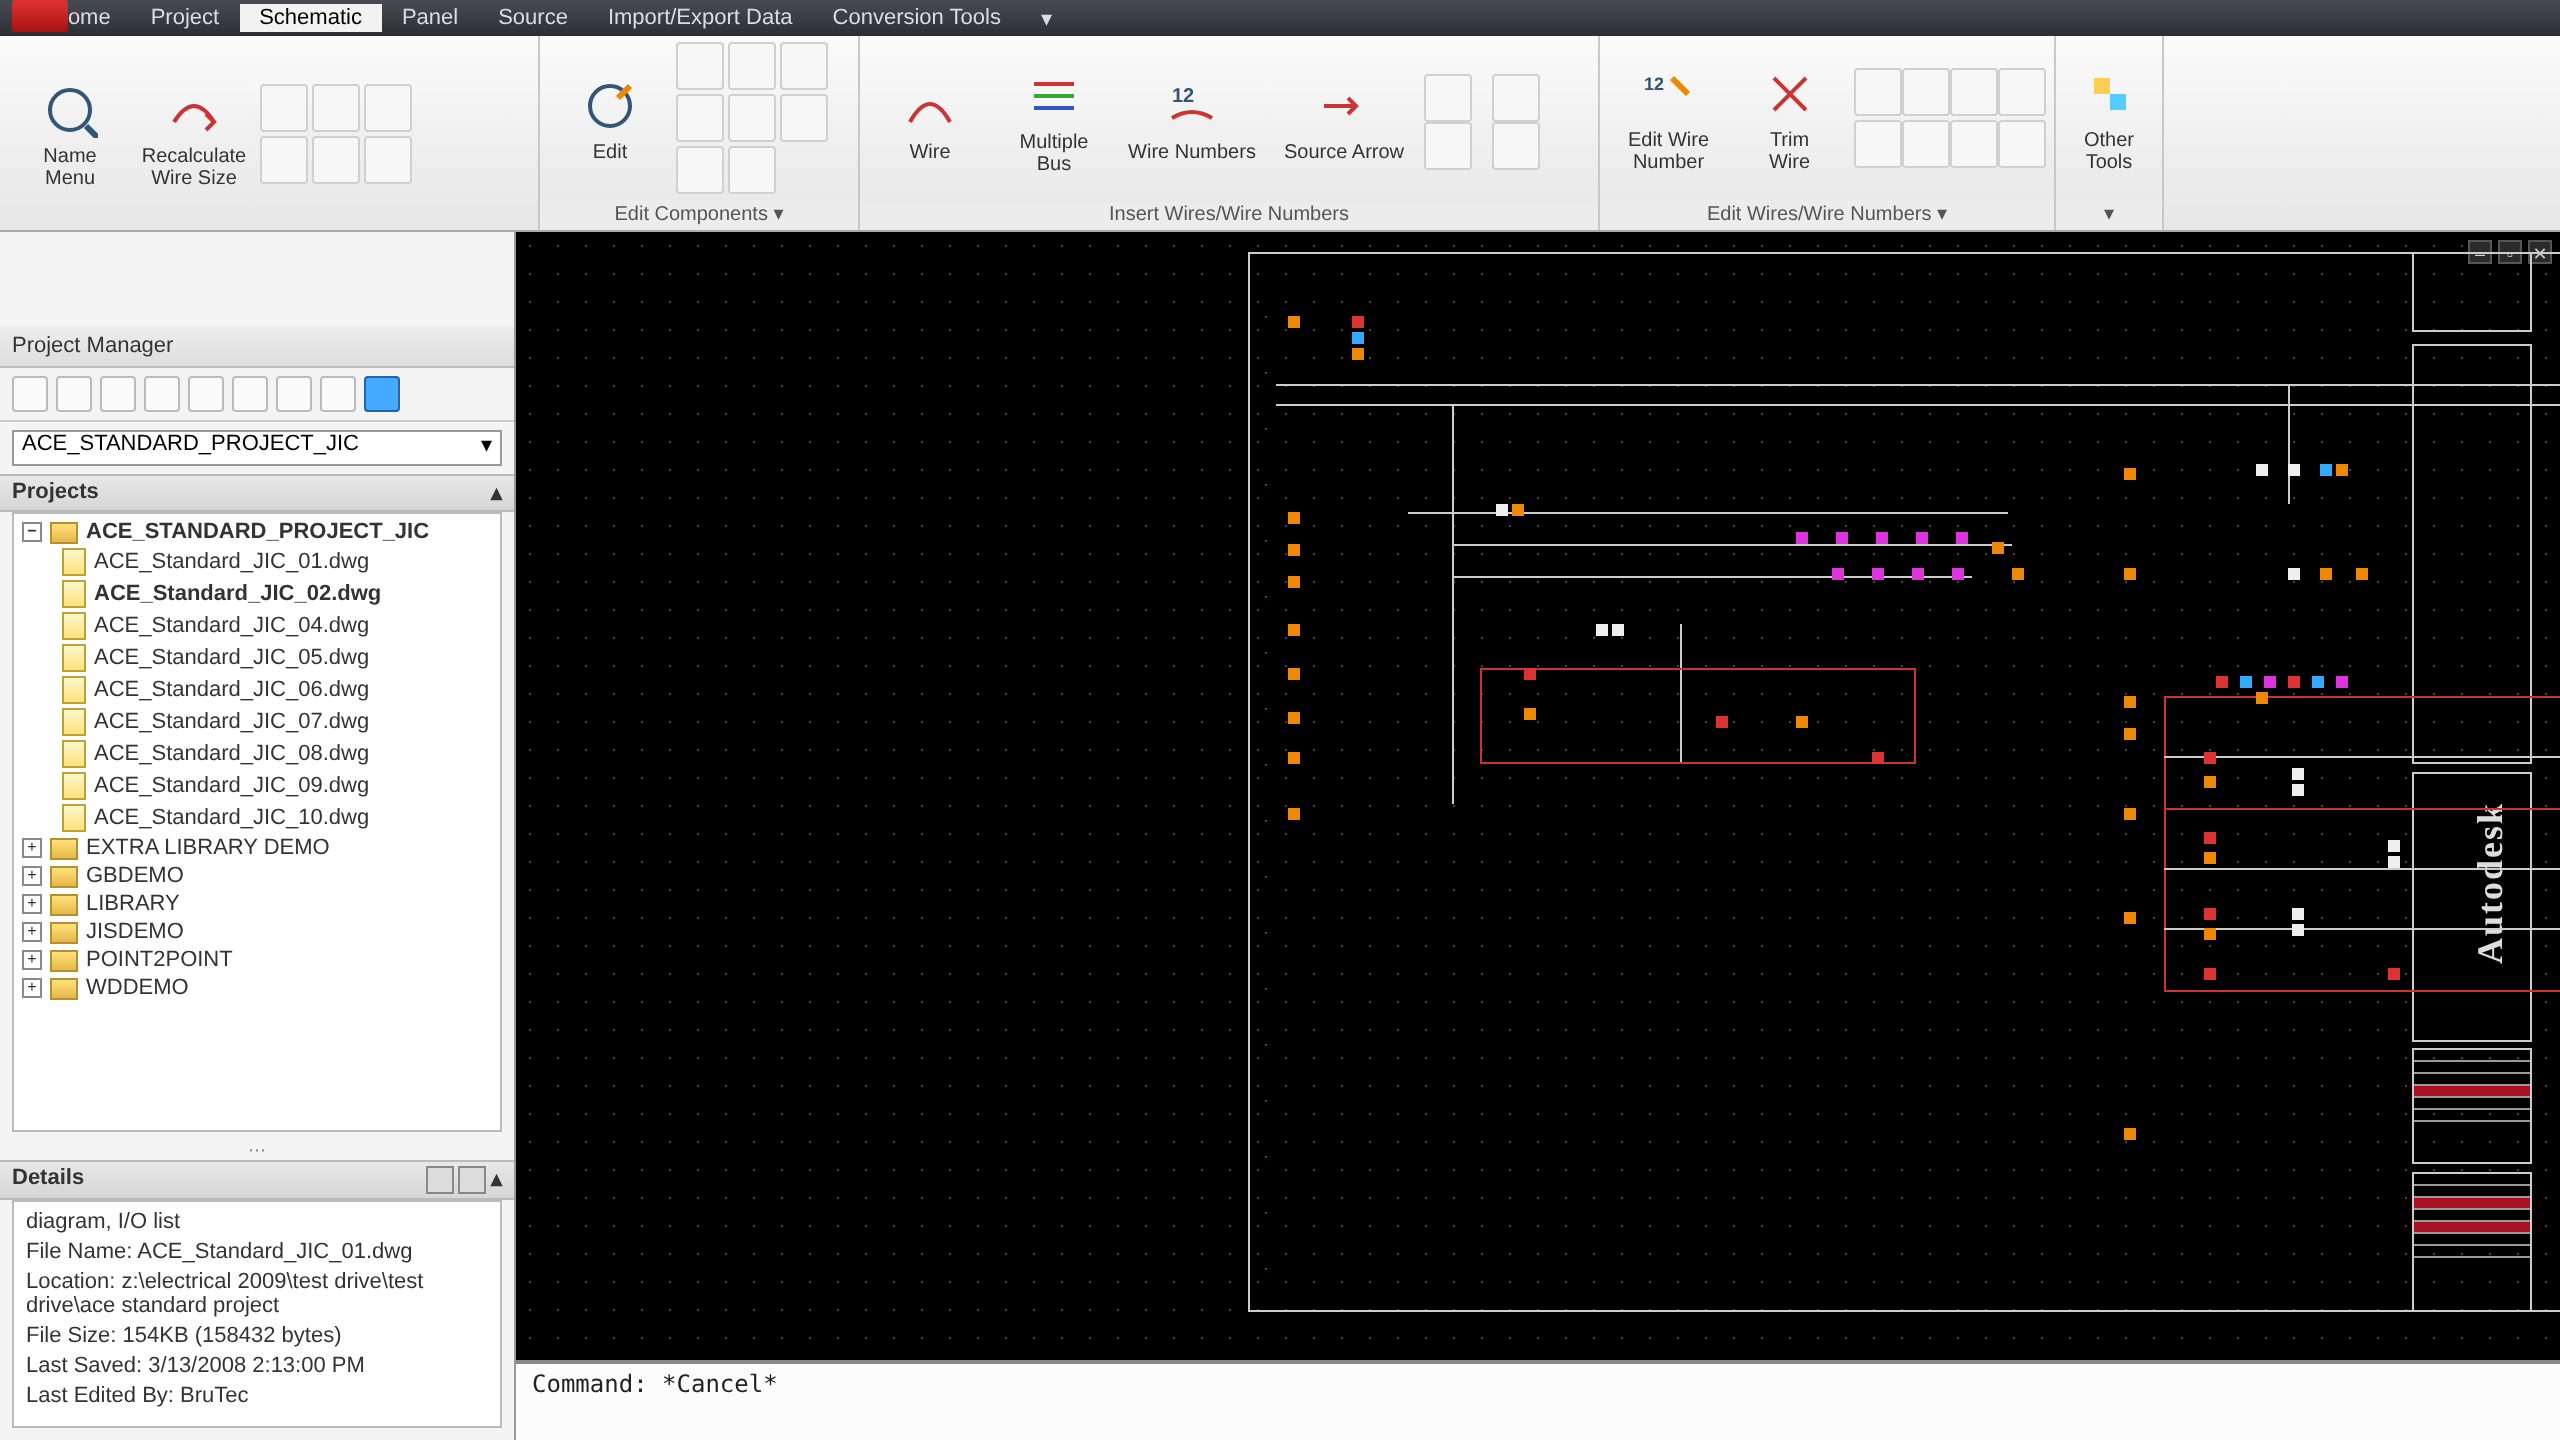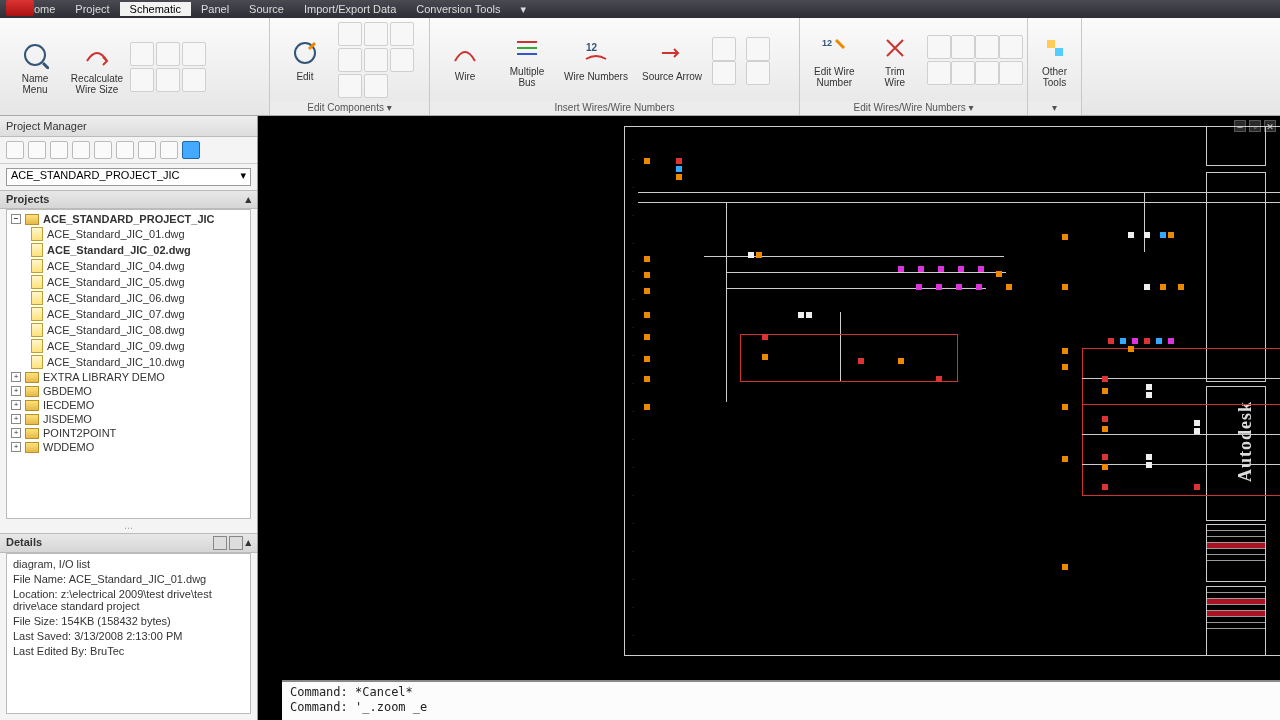--- a/index.html
+++ b/index.html
@@ -21,21 +21,21 @@
 .bigbtn .lbl { font-size: 10px; text-align: center; line-height: 11px; margin-top: 2px; color: #333; }
 .smallgrid { display: grid; grid-template-columns: repeat(3, 24px); grid-auto-rows: 24px; gap: 2px; }
 .smallbtn { width: 24px; height: 24px; background: #f7f7f7; border: 1px solid #d0d0d0; border-radius: 2px; display:flex;align-items:center;justify-content:center; }
 .smallgrid2 { display: grid; grid-template-columns: repeat(2, 32px); grid-auto-rows: 22px; gap: 2px; }
 
 
 .main { display: flex; height: calc(720px - 18px - 98px); }
 
 
 .pm { width: 258px; background: #f4f4f4; border-right: 1px solid #999; display: flex; flex-direction: column; }
-.pm-title { background: linear-gradient(#eee,#ddd); padding: 4px 6px; border-bottom: 1px solid #bbb; font-weight: normal; color:#333; }
+.pm-title { background: linear-gradient(#eee,#ddd); padding: 4px 6px; border-bottom: 1px solid #bbb; font-weight: normal; color:#333;margin-top:47px; }
 .pm-toolbar { padding: 4px 6px; display: flex; gap: 4px; flex-wrap: wrap; border-bottom: 1px solid #ccc; }
 .pm-toolbar .tb { width: 18px; height: 18px; border:1px solid #bbb; background:#fafafa; border-radius:2px; }
 .pm-select { width: calc(100% - 12px); margin: 4px 6px; height: 18px; font-size: 11px; border:1px solid #999; background:#fff; padding-left:4px; position:relative; }
 .pm-select:after{content:"▾"; position:absolute; right:4px; top:0;}
 .section-head { background: linear-gradient(#e8e8e8,#d6d6d6); padding: 2px 6px; border-top:1px solid #bbb; border-bottom:1px solid #bbb; display:flex; justify-content:space-between; font-weight:bold; color:#333; }
 .tree { flex: 0 0 310px; overflow: auto; background: #fff; border: 1px solid #bbb; margin: 0 6px 4px; padding: 2px; }
 .tree-row { display: flex; align-items: center; padding: 1px 2px; gap: 4px; font-size: 11px; color:#333; white-space:nowrap; }
 .tree-row.bold { font-weight: bold; }
 .tree-row.lvl1 { padding-left: 2px; }
 .tree-row.lvl2 { padding-left: 22px; }
@@ -70,21 +70,21 @@
 .chip { position:absolute; width:6px; height:6px; }
 .chip.o { background:#e80; }
 .chip.b { background:#3af; }
 .chip.m { background:#d3d; }
 .chip.r { background:#d33; }
 .chip.w { background:#eee; }
 .wincontrols { position:absolute; right:4px; top:4px; display:flex; gap:3px; }
 .wincontrols span { width:12px;height:12px; background:#2a2a2a; color:#ccc; font-size:9px; text-align:center; line-height:12px; border:1px solid #555; }
 
 
-.cmdline { height:40px; background:#fcfcfc; border-top:2px solid #888; padding:3px 8px; font-family:"Consolas",monospace; font-size:12px; color:#222;margin-left:24px; }
+.cmdline { height:40px; background:#fcfcfc; border-top:2px solid #888; padding:3px 8px; font-family:"Consolas",monospace; font-size:12px; color:#222; }
 .cmdline div { line-height:15px; }
 </style>
 </head>
 <body>
 
 <div class="appicon"></div>
 <div class="menubar">
   <div class="tab">Home</div>
   <div class="tab">Project</div>
   <div class="tab active">Schematic</div>
@@ -323,21 +323,21 @@
             <span>EXTRA LIBRARY DEMO</span>
           </div>
           <div class="tree-row lvl1">
             <span class="expander">+</span>
             <span class="folder-ico"></span>
             <span>GBDEMO</span>
           </div>
           <div class="tree-row lvl1">
             <span class="expander">+</span>
             <span class="folder-ico"></span>
-            <span>IECDEMO</span>
+            <span>LIBRARY</span>
           </div>
           <div class="tree-row lvl1">
             <span class="expander">+</span>
             <span class="folder-ico"></span>
             <span>JISDEMO</span>
           </div>
           <div class="tree-row lvl1">
             <span class="expander">+</span>
             <span class="folder-ico"></span>
             <span>POINT2POINT</span>
@@ -497,16 +497,15 @@
           <div class="comp" style="left: 374px; top: 376px;">·</div>
           <div class="comp" style="left: 374px; top: 404px;">·</div>
           <div class="comp" style="left: 374px; top: 432px;">·</div>
           <div class="comp" style="left: 374px; top: 460px;">·</div>
           <div class="comp" style="left: 374px; top: 488px;">·</div>
           <div class="comp" style="left: 374px; top: 516px;">·</div>
         </div>
     </div>
     <div class="cmdline">
       <div>Command: *Cancel*</div>
-      <div>Command: '_.zoom _e</div>
     </div>
   </div>
 </div>
 
 </body></html>

